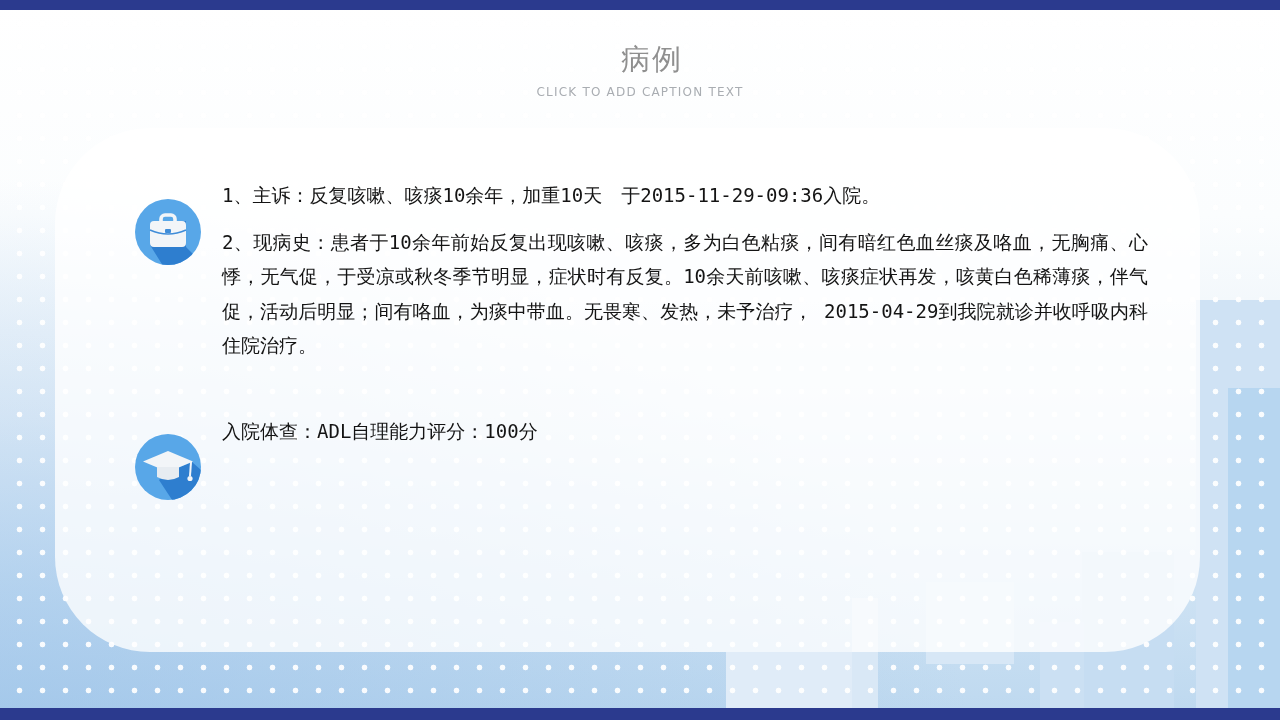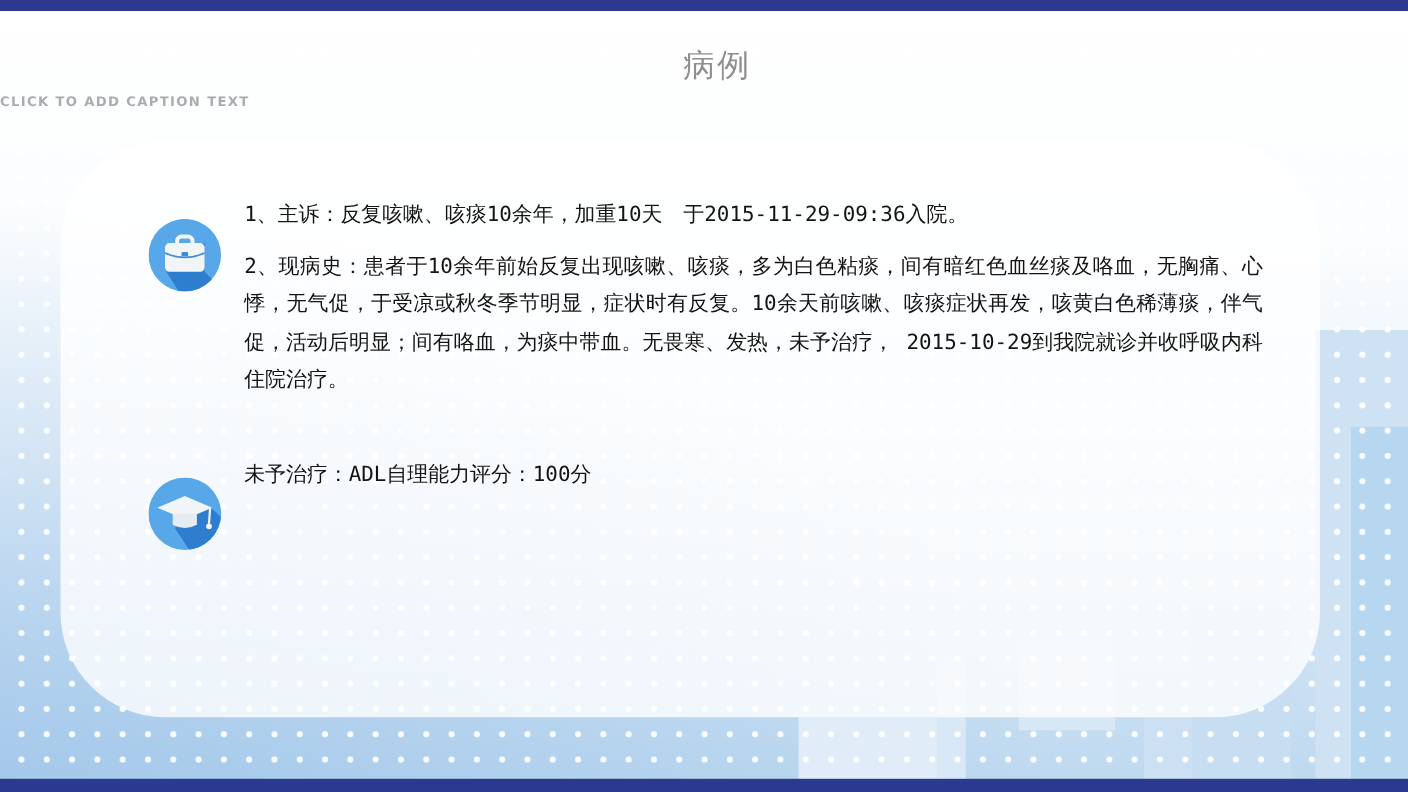--- a/index.html
+++ b/index.html
@@ -23,22 +23,22 @@
   .card{
     position:absolute;left:55px;top:128px;width:1145px;height:524px;
     background:rgba(255,255,255,0.78);
     border-radius:95px;
   }
   .title{
     position:absolute;left:12px;top:40px;width:1280px;text-align:center;
     font-size:29px;color:#8f8f8f;letter-spacing:2px;font-weight:500;
   }
   .subtitle{
-    position:absolute;left:0;top:85px;width:1280px;
-    font-size:12px;color:#a9adb2;letter-spacing:1.2px;font-weight:bold;
+    position:absolute;left:0;top:85px;width:1280px;text-align:center;
+    font-size:12px;color:#a9adb2;letter-spacing:1.2px;
   }
   .icon-badge{position:absolute;width:66px;height:66px;}
   .icon-badge svg{display:block;width:66px;height:66px;}
   .text-block{
     position:absolute;left:210px;width:950px;
     font-family:"DejaVu Sans Mono","DejaVu Sans",monospace;
     font-size:19px;line-height:34.5px;color:#141414;
     text-align:justify;
   }
   .text-block p{margin:12px;white-space:pre-wrap;word-break:break-word;}
@@ -83,21 +83,21 @@
       </g>
       <rect x="26" y="16" width="14" height="12" rx="4" fill="none" stroke="#f2f5f8" stroke-width="3.6"></rect>
       <rect x="15" y="22" width="36" height="26" rx="4" fill="#f2f5f8"></rect>
       <path d="M15 31 Q33 39 51 31" fill="none" stroke="#3f8cd8" stroke-width="1.6"></path>
       <rect x="30" y="30" width="6" height="4" rx="1" fill="#3f8cd8"></rect>
     </svg>
   </div>
 
   <div class="text-block tb-1">
     <p>1、主诉：反复咳嗽、咳痰10余年，加重10天　于2015-11-29-09:36入院。</p>
-    <p>2、现病史：患者于10余年前始反复出现咳嗽、咳痰，多为白色粘痰，间有暗红色血丝痰及咯血，无胸痛、心悸，无气促，于受凉或秋冬季节明显，症状时有反复。10余天前咳嗽、咳痰症状再发，咳黄白色稀薄痰，伴气促，活动后明显；间有咯血，为痰中带血。无畏寒、发热，未予治疗， 2015-10-29到我院就诊并收呼吸内科住院治疗。</p>
+    <p>2、现病史：患者于10余年前始反复出现咳嗽、咳痰，多为白色粘痰，间有暗红色血丝痰及咯血，无胸痛、心悸，无气促，于受凉或秋冬季节明显，症状时有反复。10余天前咳嗽、咳痰症状再发，咳黄白色稀薄痰，伴气促，活动后明显；间有咯血，为痰中带血。无畏寒、发热，未予治疗， 2015-04-29到我院就诊并收呼吸内科住院治疗。</p>
   </div>
 
   <div class="icon-badge icon-2">
     <svg viewBox="0 0 66 66" xmlns="http://www.w3.org/2000/svg">
       <defs>
           <clipPath id="clipC2">
             <circle cx="33" cy="33" r="33"></circle>
           </clipPath>
         </defs>
       <circle cx="33" cy="33" r="33" fill="#58a7e8"></circle>
@@ -105,16 +105,16 @@
         <path d="M33 38 L57 28 L98 64 L62 104 L24 46 Z" fill="#2e7ecf"></path>
       </g>
       <polygon points="33,17 58,27.5 33,38 8,27.5" fill="#f2f5f8"></polygon>
       <path d="M22 33 L44 33 L44 43 Q33 49 22 43 Z" fill="#e7ecf1"></path>
       <path d="M56 28 L55 42" stroke="#f2f5f8" stroke-width="2" fill="none"></path>
       <circle cx="55" cy="44.5" r="2.6" fill="#f2f5f8"></circle>
     </svg>
   </div>
 
   <div class="text-block tb-2">
-    <p>未予治疗：ADL自理能力评分：100分</p>
+    <p>入院体查：ADL自理能力评分：100分</p>
   </div>
 
 </div>
 
 </body></html>

